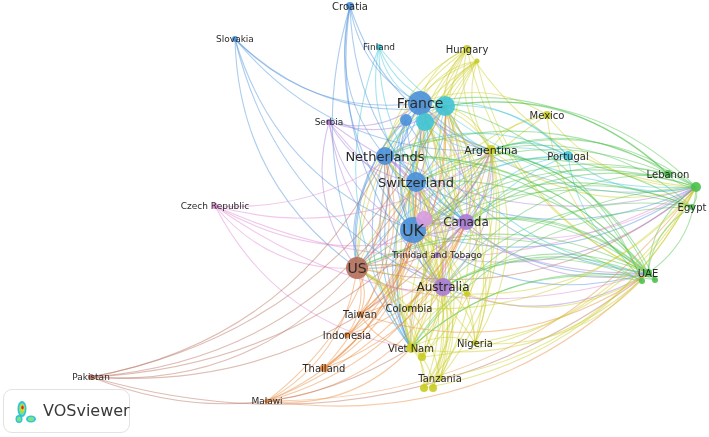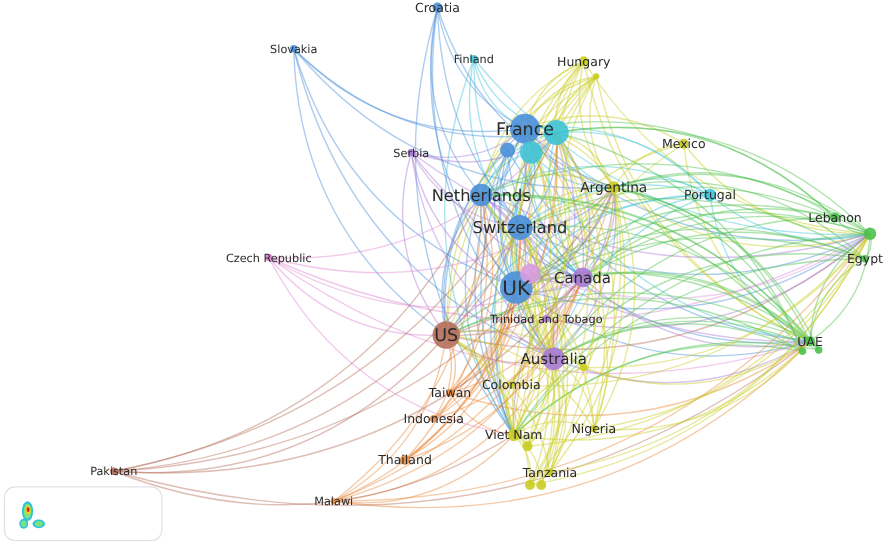--- a/index.html
+++ b/index.html
@@ -394,13 +394,14 @@
   <svg class="logo-icon" viewBox="0 0 24 26">
     <ellipse cx="7" cy="10" rx="4.5" ry="8" fill="#2fc1e0"></ellipse>
     <ellipse cx="7" cy="10" rx="3" ry="6" fill="#7de37a"></ellipse>
     <ellipse cx="7.5" cy="9" rx="2" ry="3.5" fill="#f2d21e"></ellipse>
     <ellipse cx="7.5" cy="8.5" rx="1.2" ry="2" fill="#d22a1a"></ellipse>
     <ellipse cx="4" cy="20" rx="3.5" ry="4" fill="#2fc1e0"></ellipse>
     <ellipse cx="4" cy="20" rx="2.2" ry="2.6" fill="#7de37a"></ellipse>
     <ellipse cx="16" cy="20" rx="5" ry="3.5" fill="#2fc1e0"></ellipse>
     <ellipse cx="16" cy="20" rx="3.2" ry="2.2" fill="#7de37a"></ellipse>
   </svg>
+  <span class="logo-text">VOSviewer</span>
 </div>
 
 </body></html>

